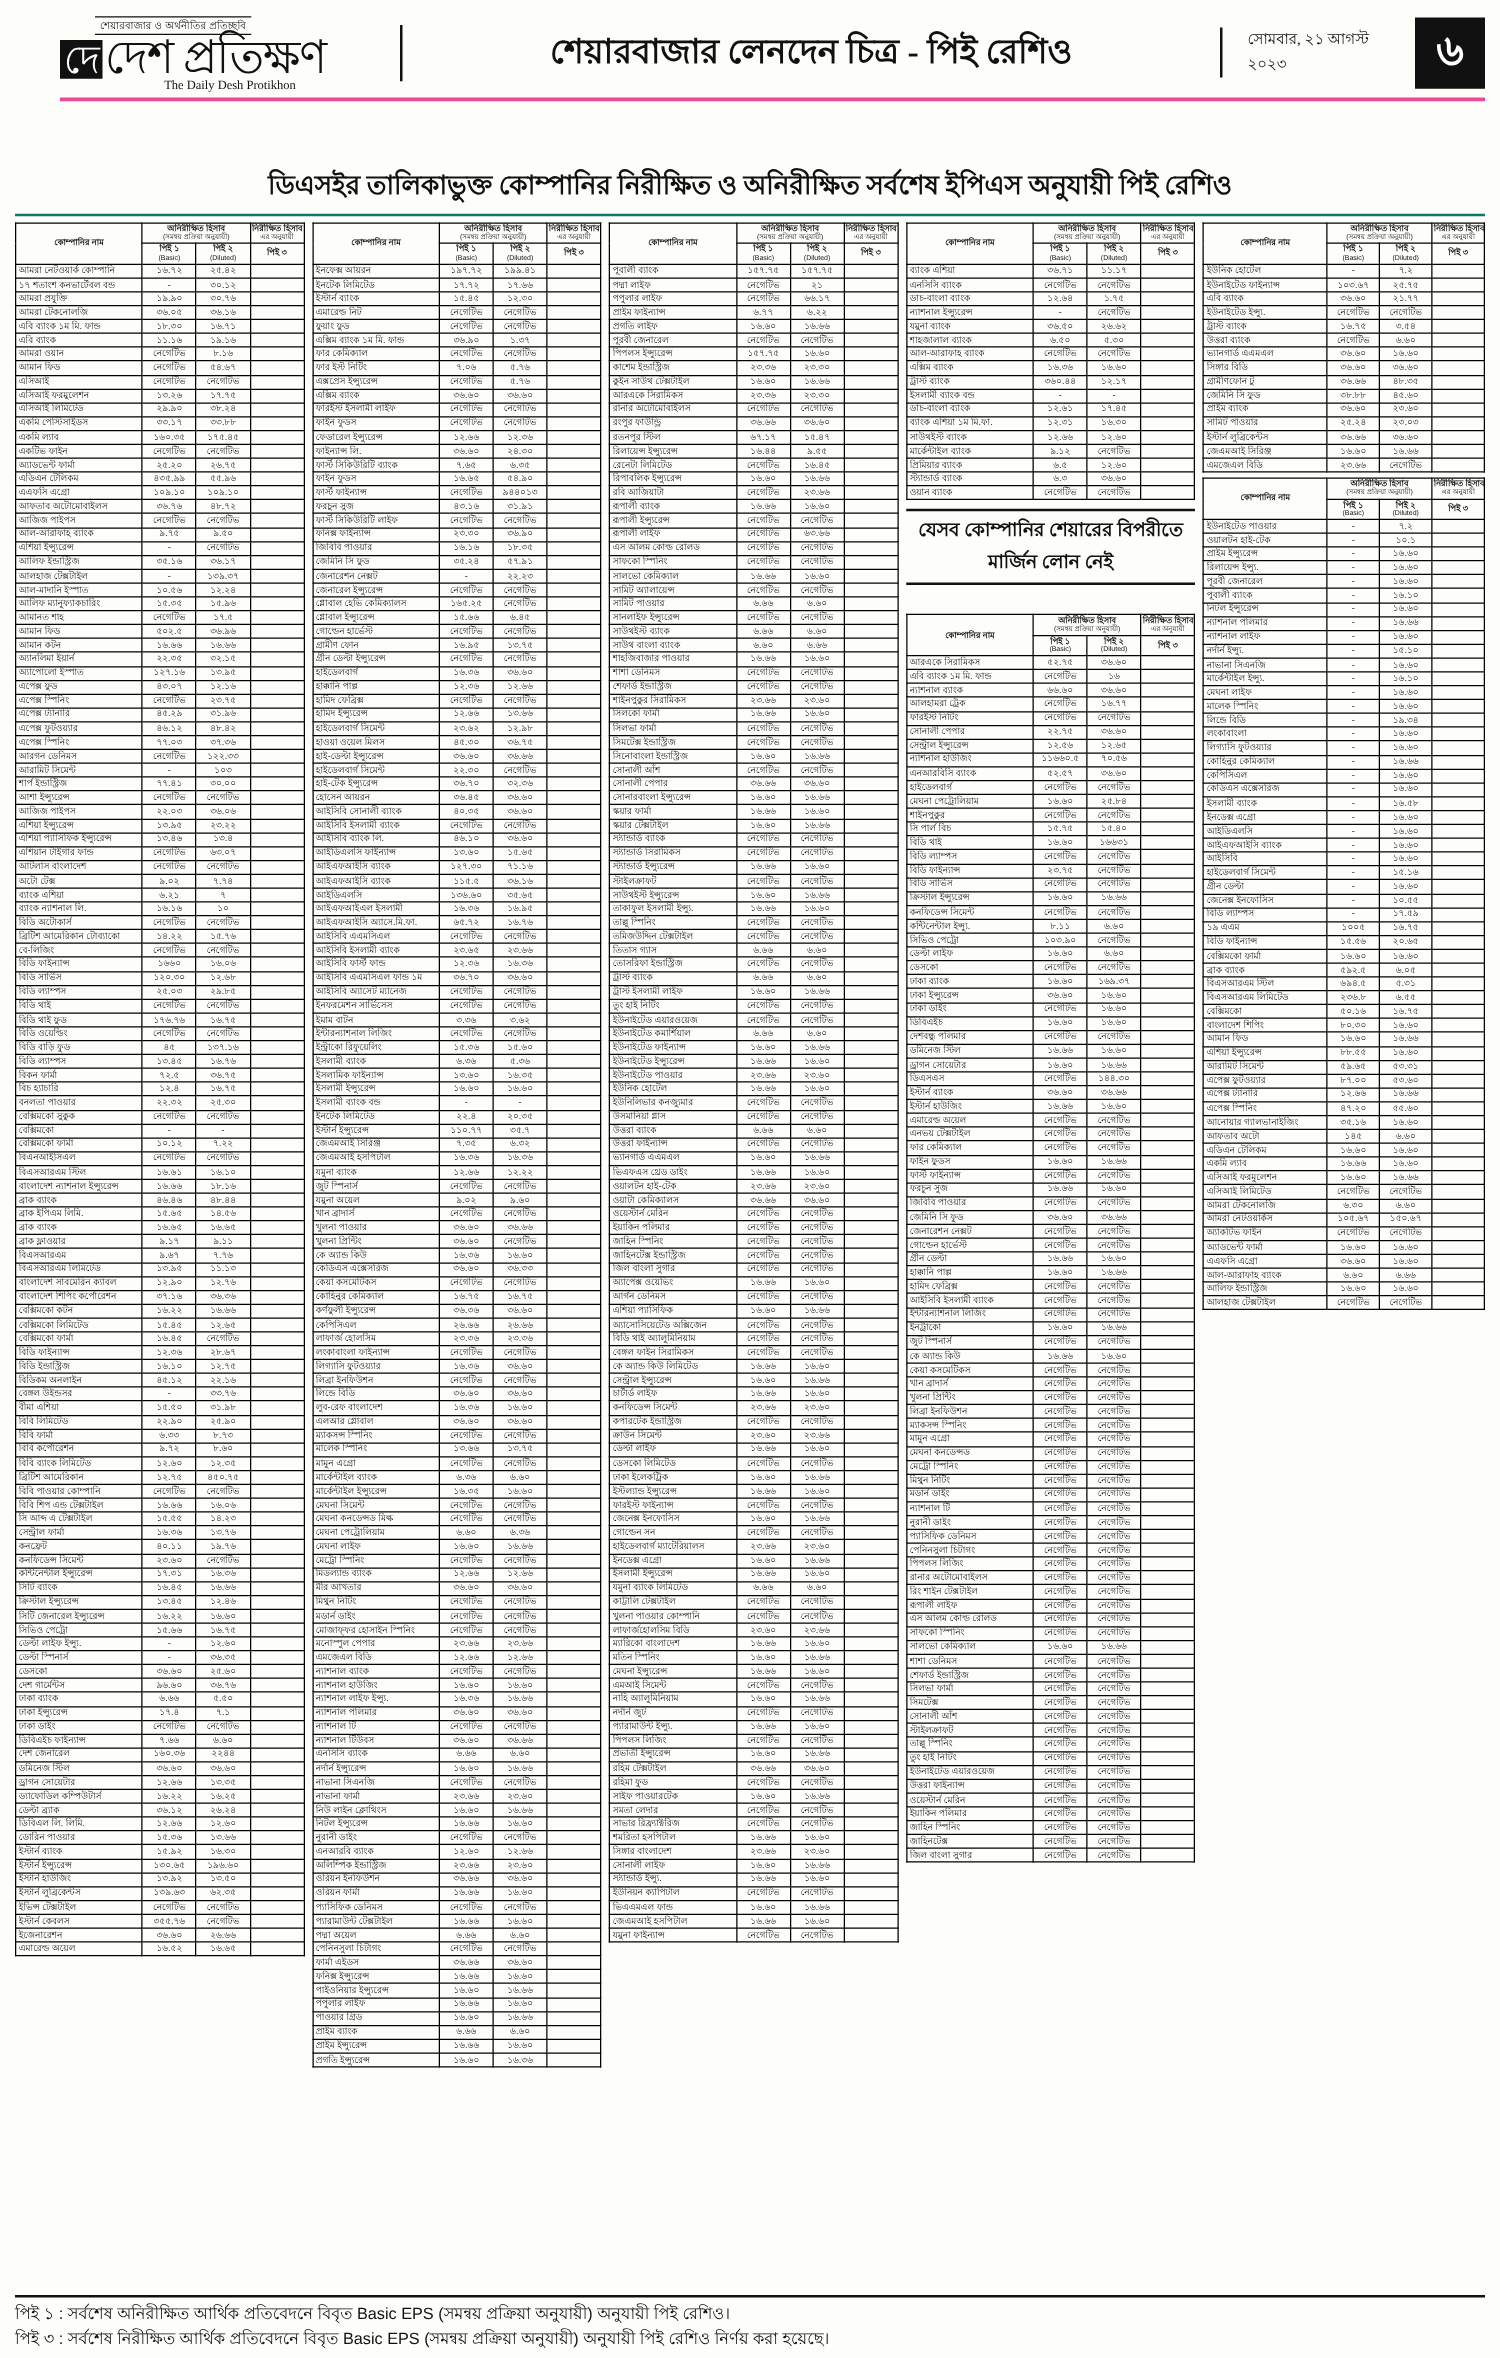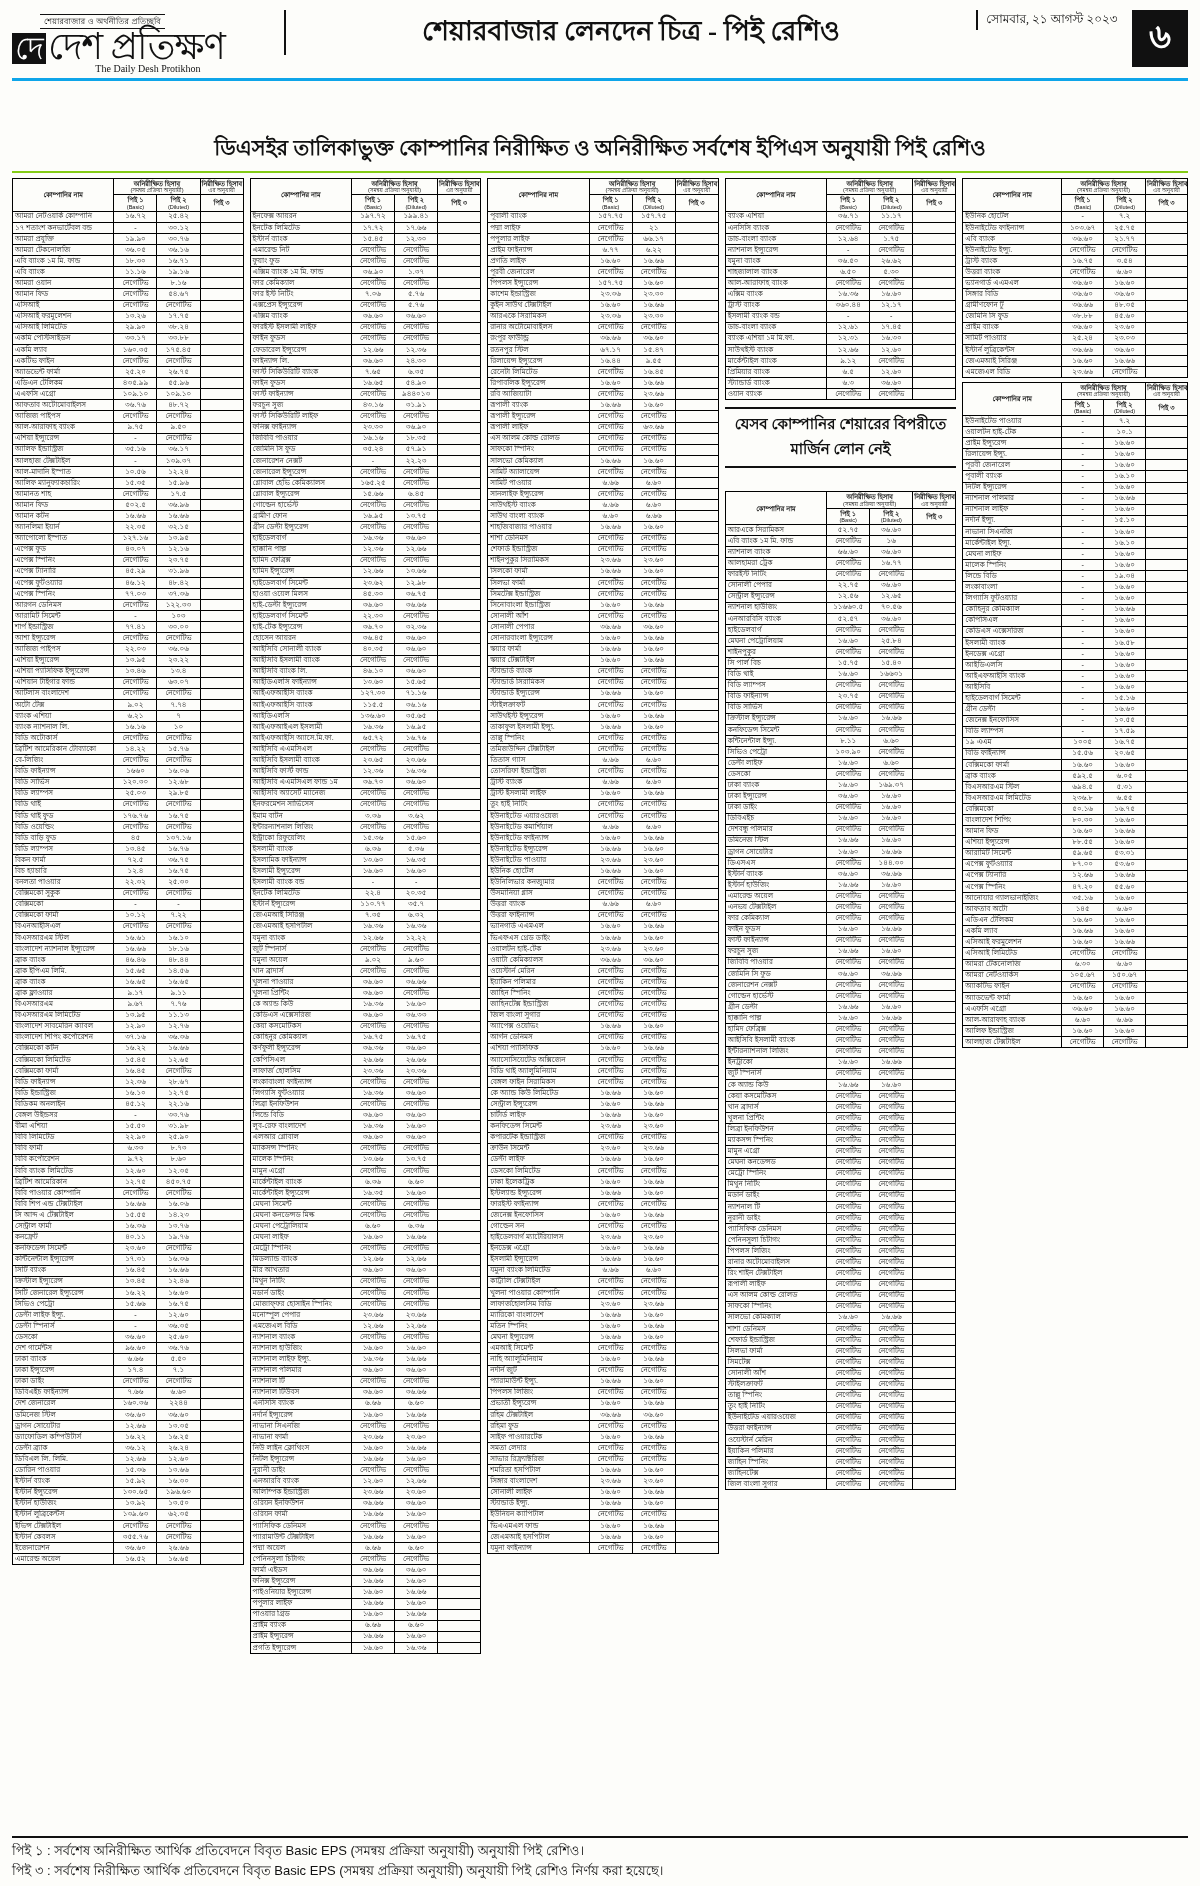--- a/index.html
+++ b/index.html
@@ -11,24 +11,25 @@
     color:#111;
   }
   .page {
     width:1200px; height:1886px;
     padding:10px 12px;
     position:relative;
     background:#fdfdfa;
   }
   
   .masthead {
-    display:flex; align-items:flex-start;
-    border-bottom:3px solid #0ea5e9;
+    display:flex; align-items:center;
+    border-bottom:3px solid #ec4899;
     padding-bottom:4px;
     margin-bottom:4px;
+    margin-left:36px;
   }
   .logo-block {
     width:272px; position:relative;
     border-right:0px solid #111;
   }
   .logo-tag {
     font-size:8px; letter-spacing:.2px; text-align:center;
     margin-bottom:-2px; color:#111;
     border-top:1px solid #111; border-bottom:1px solid #111;
     display:inline-block; padding:0 4px;
@@ -52,35 +53,36 @@
     display:flex; align-items:center; justify-content:center;
     font-family:Liberation Serif, serif;
     font-weight:bold; font-size:27px;
     border-left:2px solid #111;
     padding:0 8px;
   }
   .head-date {
     width:150px; display:flex; align-items:center; justify-content:center;
     font-size:12px; font-family:"Liberation Serif", serif;
     border-left:2px solid #111;
+    padding-left:20px;
   }
   .head-num {
     width:56px; display:flex; align-items:center; justify-content:center;
     background:#111; color:#fff;
     font-family:"Liberation Serif", serif;
     font-size:34px; font-weight:bold;
     margin-left:6px;
   }
   
   .banner {
     text-align:center;
     font-family:"Liberation Serif", serif;
     font-weight:bold; font-size:21px;
     padding:3px 0 4px;
-    border-bottom:2px solid #84cc16;
+    border-bottom:2px solid #0f766e;
     margin-bottom:5px;
     margin-top:48px;
   }
   
   .cols {
     display:flex; gap:6px;
     height:1690px;
   }
   .col { width:236px; display:flex; flex-direction:column; gap:4px; }
   .col.last { width:230px; }

